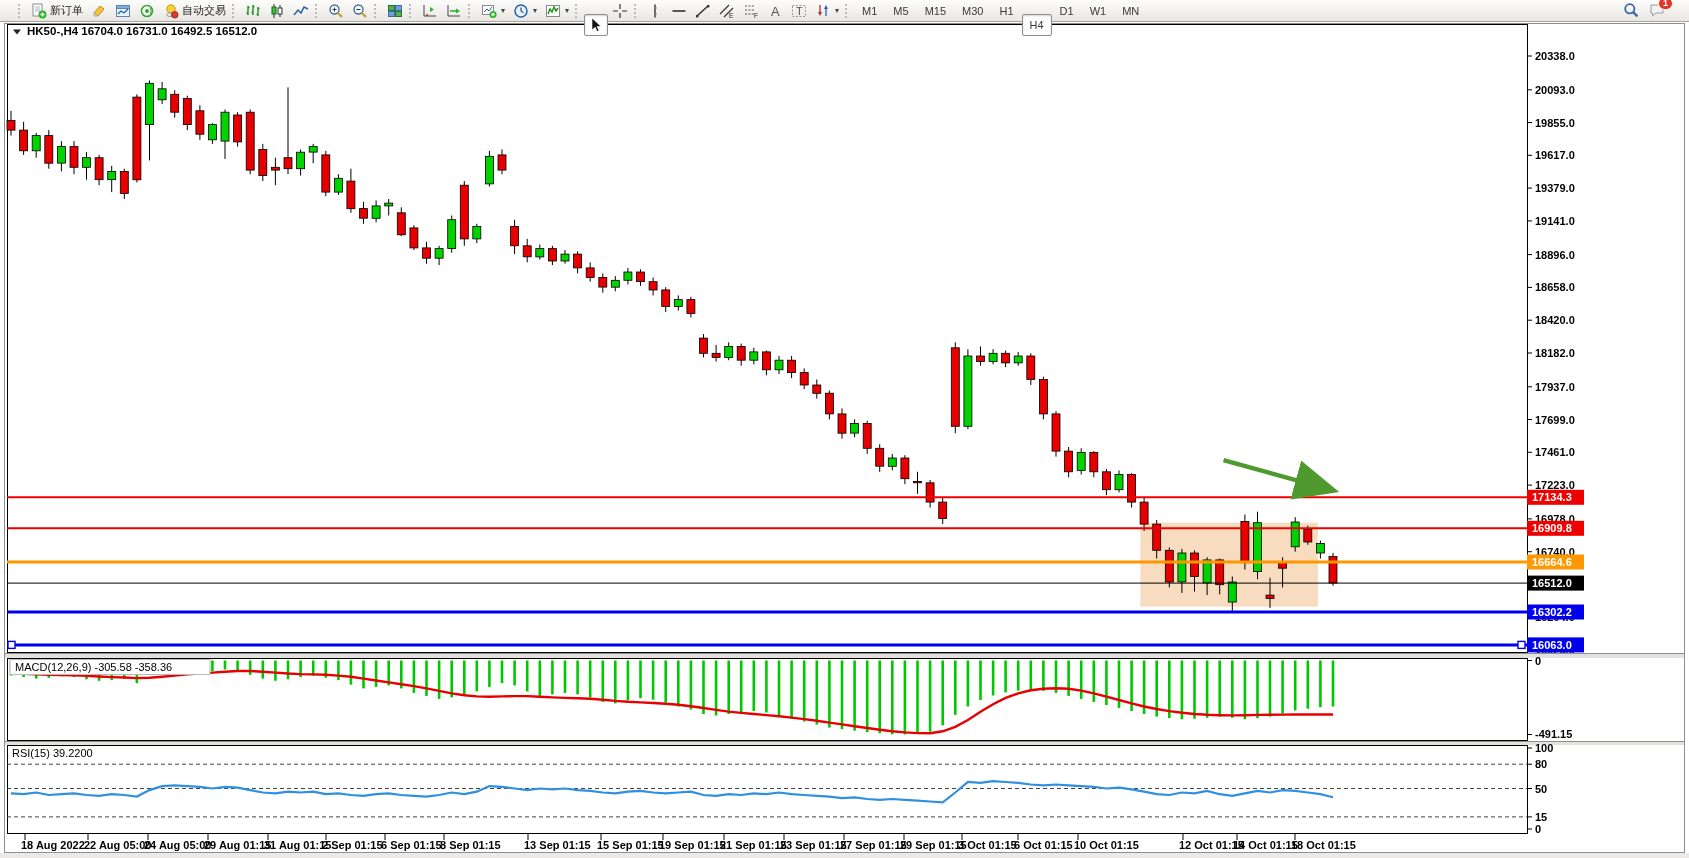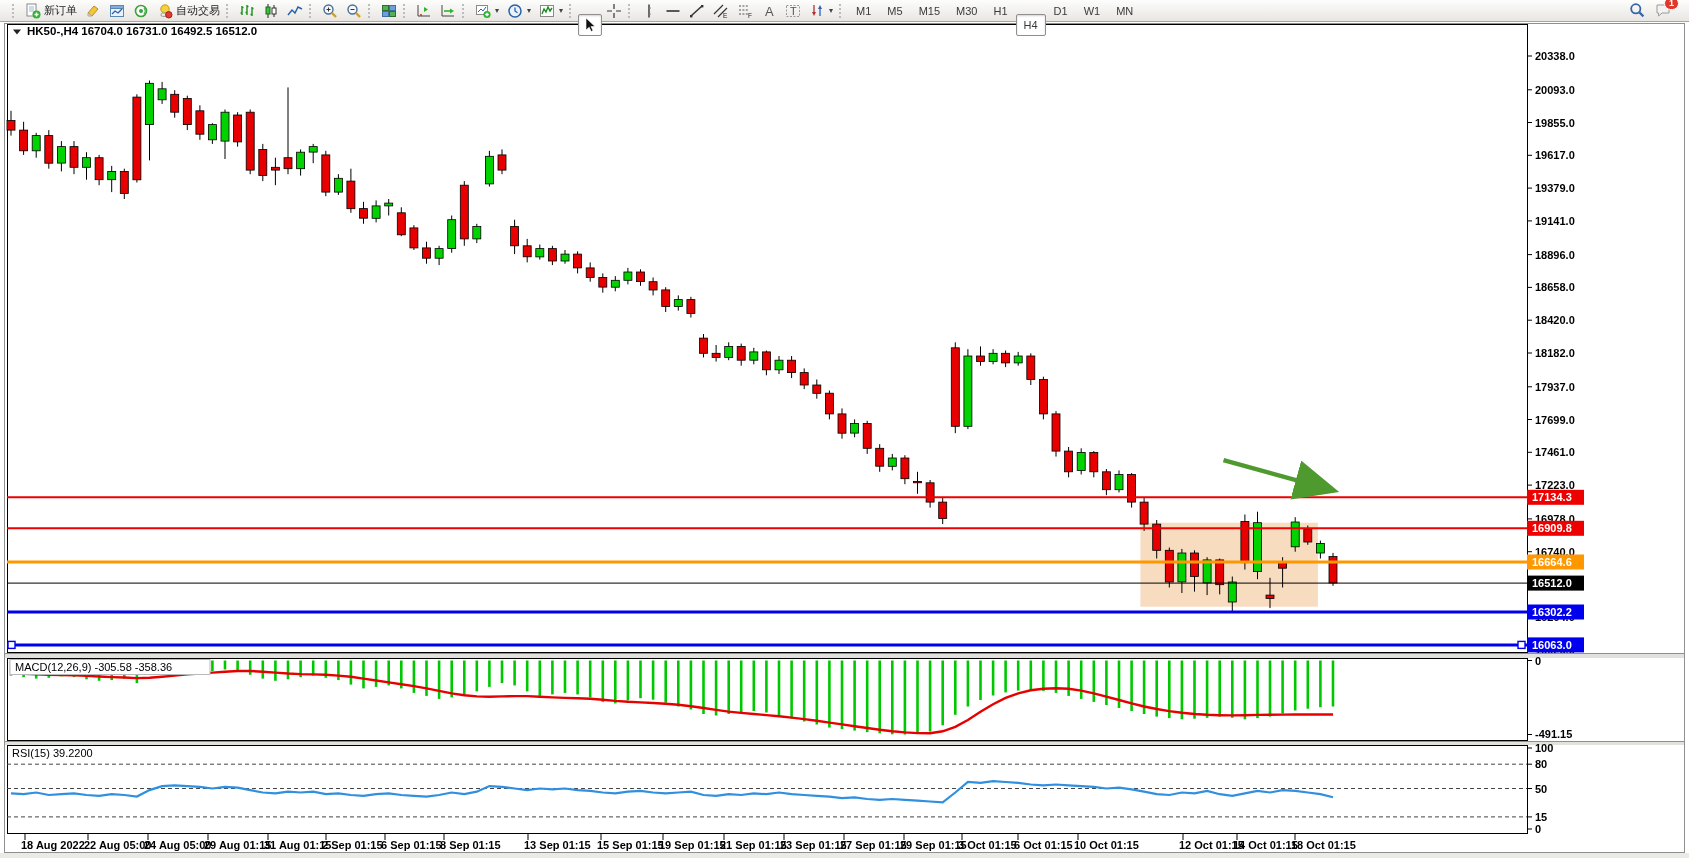--- a/index.html
+++ b/index.html
@@ -1,20 +1,20 @@
 <!DOCTYPE html>
 <html><head>
 <meta charset="utf-8">
 <style>
   html,body{margin:0;padding:0;background:#f2f1ef;font-family:"Liberation Sans",sans-serif;}
   #app{position:relative;width:1689px;height:858px;overflow:hidden;background:#fff;}
   
   .toolbar{position:absolute;top:0;left:0;width:1689px;height:22px;
     background:linear-gradient(#fdfdfc,#e9e6e2);border-bottom:1px solid #a6a6a6;
-    display:flex;align-items:center;padding:0 10px;box-sizing:border-box;font-size:11px;z-index:10;}
+    display:flex;align-items:center;padding:0 16px;box-sizing:border-box;font-size:11px;z-index:10;}
   .grip{width:3px;height:14px;border-left:2px dotted #bcbcbc;margin:0 4px 0 2px;}
   .tb-btn{display:flex;align-items:center;gap:3px;height:18px;padding:1px 3px;border:1px solid transparent;
     border-radius:2px;cursor:default;white-space:nowrap;color:#222;}
   .tb-btn.active{background:#fff;border-color:#8f8f8f;box-shadow:inset 0 1px 2px rgba(0,0,0,.18);margin-top:29px;}
   .tb-btn svg{display:block;}
   .tf-btn{padding:1px 7px;color:#3a3a3a;text-align:center;}
   .caret{font-size:8px;color:#444;margin-left:1px;}
   .tb-right{margin-left:auto;display:flex;align-items:center;gap:10px;padding-right:8px;}
   .chat-wrap{position:relative;}
   .badge{position:absolute;top:-5px;right:-8px;background:#e0372b;color:#fff;border-radius:8px;

